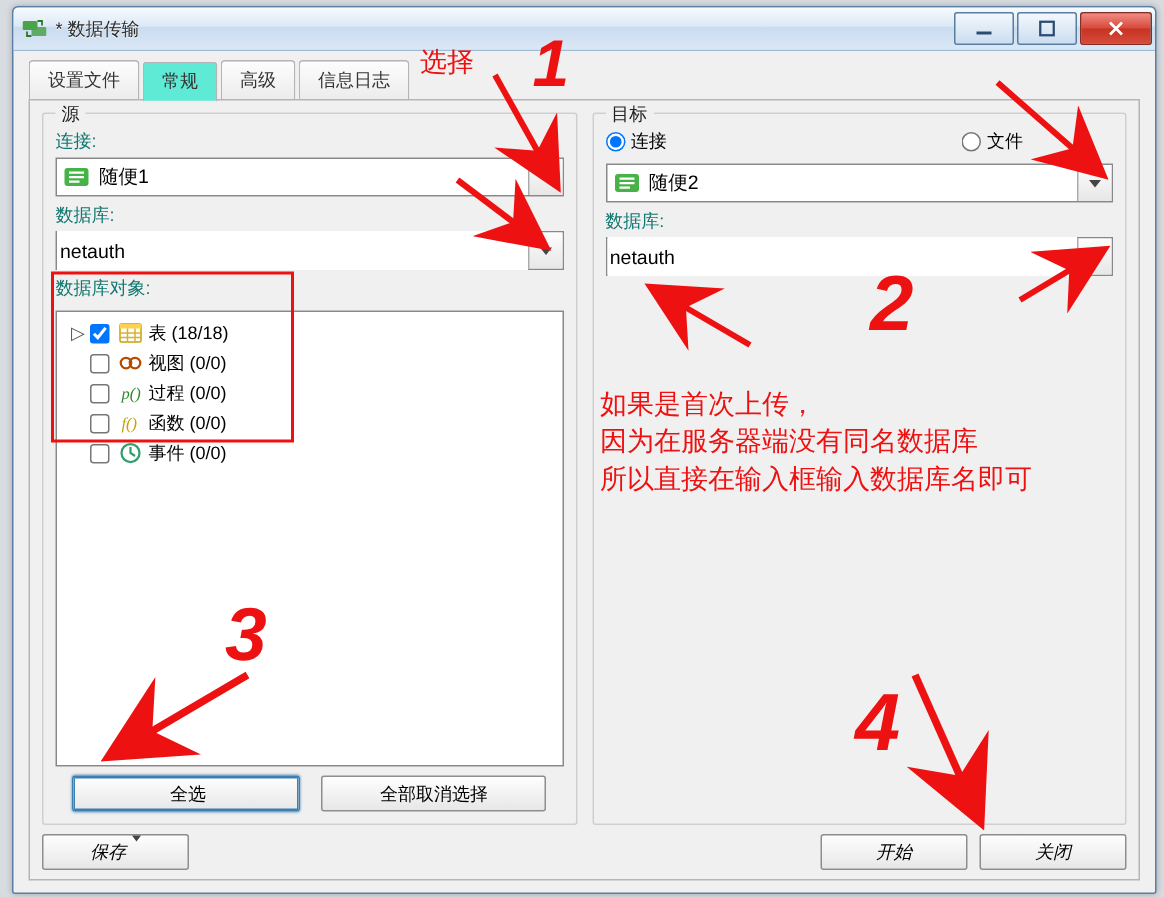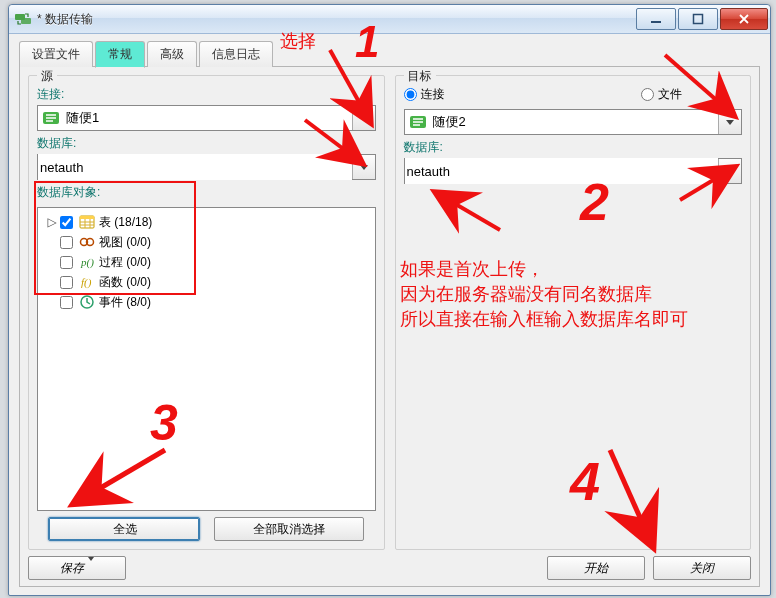--- a/index.html
+++ b/index.html
@@ -64,21 +64,21 @@
 
   
   .client {
     flex: 1;
     padding: 6px 10px 8px 10px;
     display: flex;
     flex-direction: column;
   }
   .tabs {
     display: flex;
-    align-items: center;
+    align-items: flex-start;
     margin-bottom: -1px;
     z-index: 2;
   }
   .tab {
     padding: 4px 12px;
     border: 1px solid #b5b5b5;
     border-bottom: none;
     background: linear-gradient(#fdfdfd,#ececec);
     margin-right: 2px;
     border-radius: 3px 3px 0 0;
@@ -345,21 +345,21 @@
             </div>
             <div class="tree-item">
               <span class="expander"></span>
               <input type="checkbox" style="">
               <span class="ico">
                 <svg viewBox="0 0 16 16">
                     <circle cx="8" cy="8" r="6" fill="none" stroke="#2da06b" stroke-width="1.5"></circle>
                     <path d="M8 4 V8 L11 10" stroke="#2da06b" stroke-width="1.5" fill="none"></path>
                   </svg>
               </span>
-              <span class="t">事件  (8/0)</span>
+              <span class="t">事件  (0/0)</span>
             </div>
           </div>
 
           <div class="btnrow">
             <div class="btn focus">全选</div>
             <div class="btn">全部取消选择</div>
           </div>
         </div>
 
         <div class="grp">

